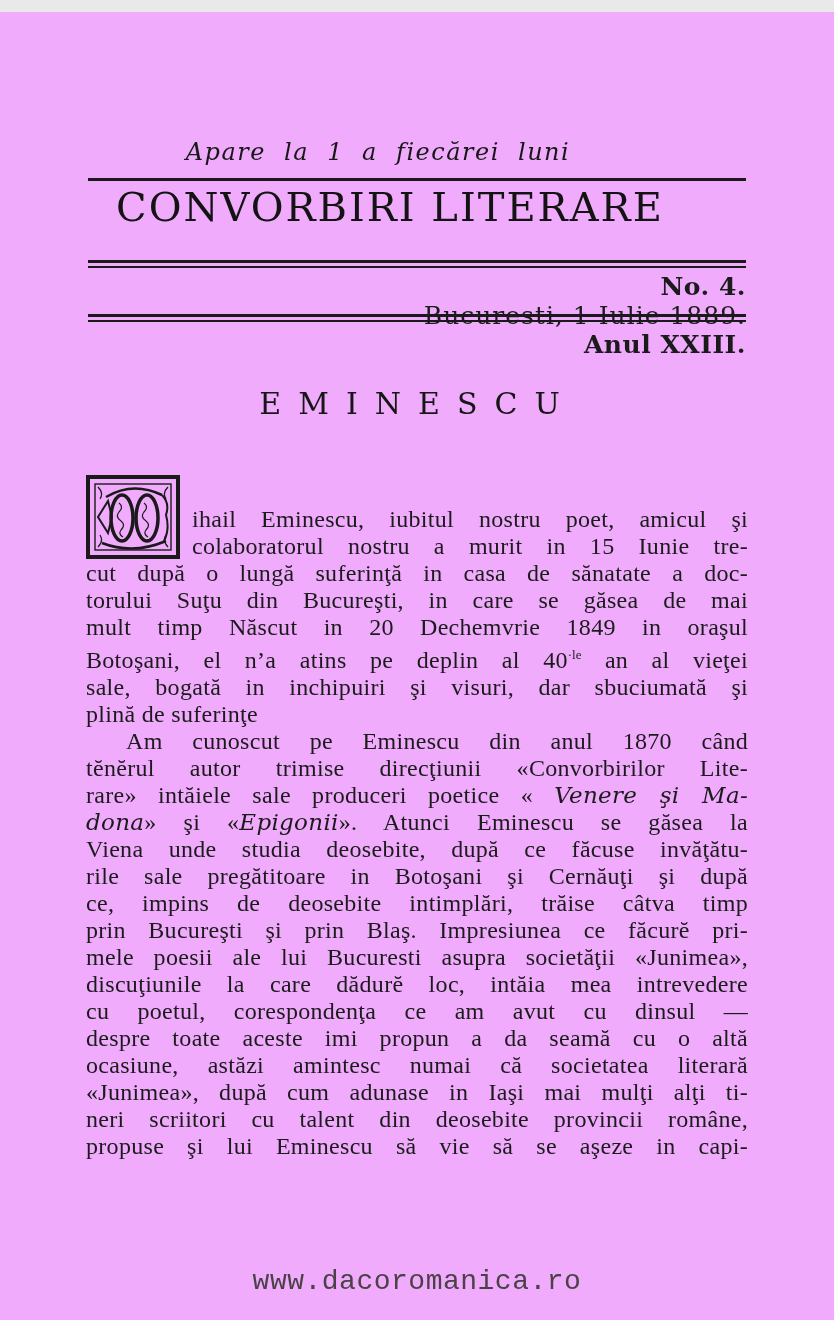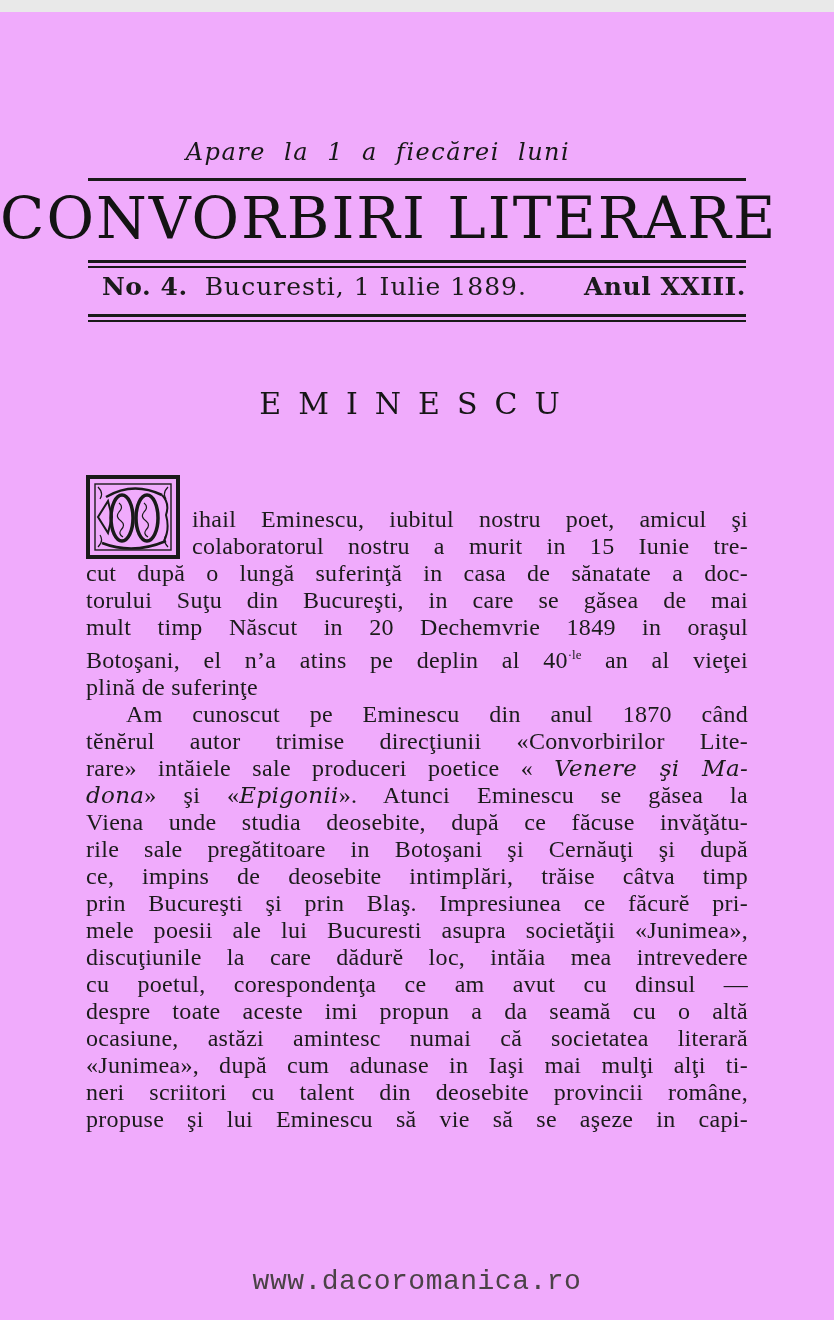--- a/index.html
+++ b/index.html
@@ -21,38 +21,39 @@
     font-size:24px;
     letter-spacing:1.5px;
     word-spacing:9px;
     color:#181818;
   }
   .rule-single{
     position:absolute;left:88px;width:658px;height:3px;
     background:#1a1a1a;
   }
   .masthead-title{
-    position:absolute;top:172px;left:0;width:752px;
+    position:absolute;top:172px;left:14px;width:752px;
     text-align:center;
     font-family:"DejaVu Serif", serif;
-    font-size:58px;
+    font-size:40px;
     letter-spacing:2px;
     color:#131313;
     white-space:nowrap;
   }
   .rule-double{
     position:absolute;left:88px;width:658px;height:3px;
     border-top:3px solid #1a1a1a;
     border-bottom:2px solid #1a1a1a;
   }
   .issue-row{
     position:absolute;top:260px;left:88px;width:658px;
     display:flex;justify-content:space-between;align-items:flex-end;
     font-family:"DejaVu Serif", serif;
     font-size:25px;
+    flex-direction:column;
   }
   .issue-no{font-weight:bold;margin-left:14px;letter-spacing:0.5px;}
   .issue-date{font-weight:normal;letter-spacing:1px;margin-left:-40px;}
   .issue-year{font-weight:bold;letter-spacing:0.5px;}
   
   .article-title{
     position:absolute;top:374px;left:0;width:834px;
     text-align:center;
     font-family:"DejaVu Serif", serif;
     font-size:30px;
@@ -140,20 +141,21 @@
           <path d="M58 28 q5 4 0 9 q-4 5 2 9 q5 4 0 9 q-3 4 2 7" stroke-width="1.2"></path>
           <path d="M12 12 q6 6 2 12 M82 12 q-6 6 -2 12 M12 72 q6 -6 2 -12 M82 72 q-6 -6 -2 -12" stroke-width="1.2"></path>
         </svg>
       </span>
       <div class="bl">ihail Eminescu, iubitul nostru poet, amicul şi</div>
       <div class="bl">colaboratorul nostru a murit in 15 Iunie tre-</div>
       <div class="bl">cut după o lungă suferinţă in casa de sănatate a doc-</div>
       <div class="bl">torului Suţu din Bucureşti, in care se găsea de mai</div>
       <div class="bl">mult timp Născut in 20 Dechemvrie 1849 in oraşul</div>
       <div class="bl"><span>Botoşani, el n’a atins pe deplin al 40</span><span class="sup">·le</span><span> an al vieţei</span></div>
+      <div class="bl">sale, bogată in inchipuiri şi visuri, dar sbuciumată şi</div>
       <div class="bl bl-left">plină de suferinţe</div>
     </div>
 
     <div>
       <div class="bl indent">Am cunoscut pe Eminescu din anul 1870 când</div>
       <div class="bl">tĕnĕrul autor trimise direcţiunii «Convorbirilor Lite-</div>
       <div class="bl"><span>rare» intăiele sale produceri poetice « </span><span class="it">Venere şi Ma-</span></div>
       <div class="bl"><span class="it">dona</span><span>» şi «</span><span class="it">Epigonii</span><span>». Atunci Eminescu se găsea la</span></div>
       <div class="bl">Viena unde studia deosebite, după ce făcuse invăţătu-</div>
       <div class="bl">rile sale pregătitoare in Botoşani şi Cernăuţi şi după</div>

